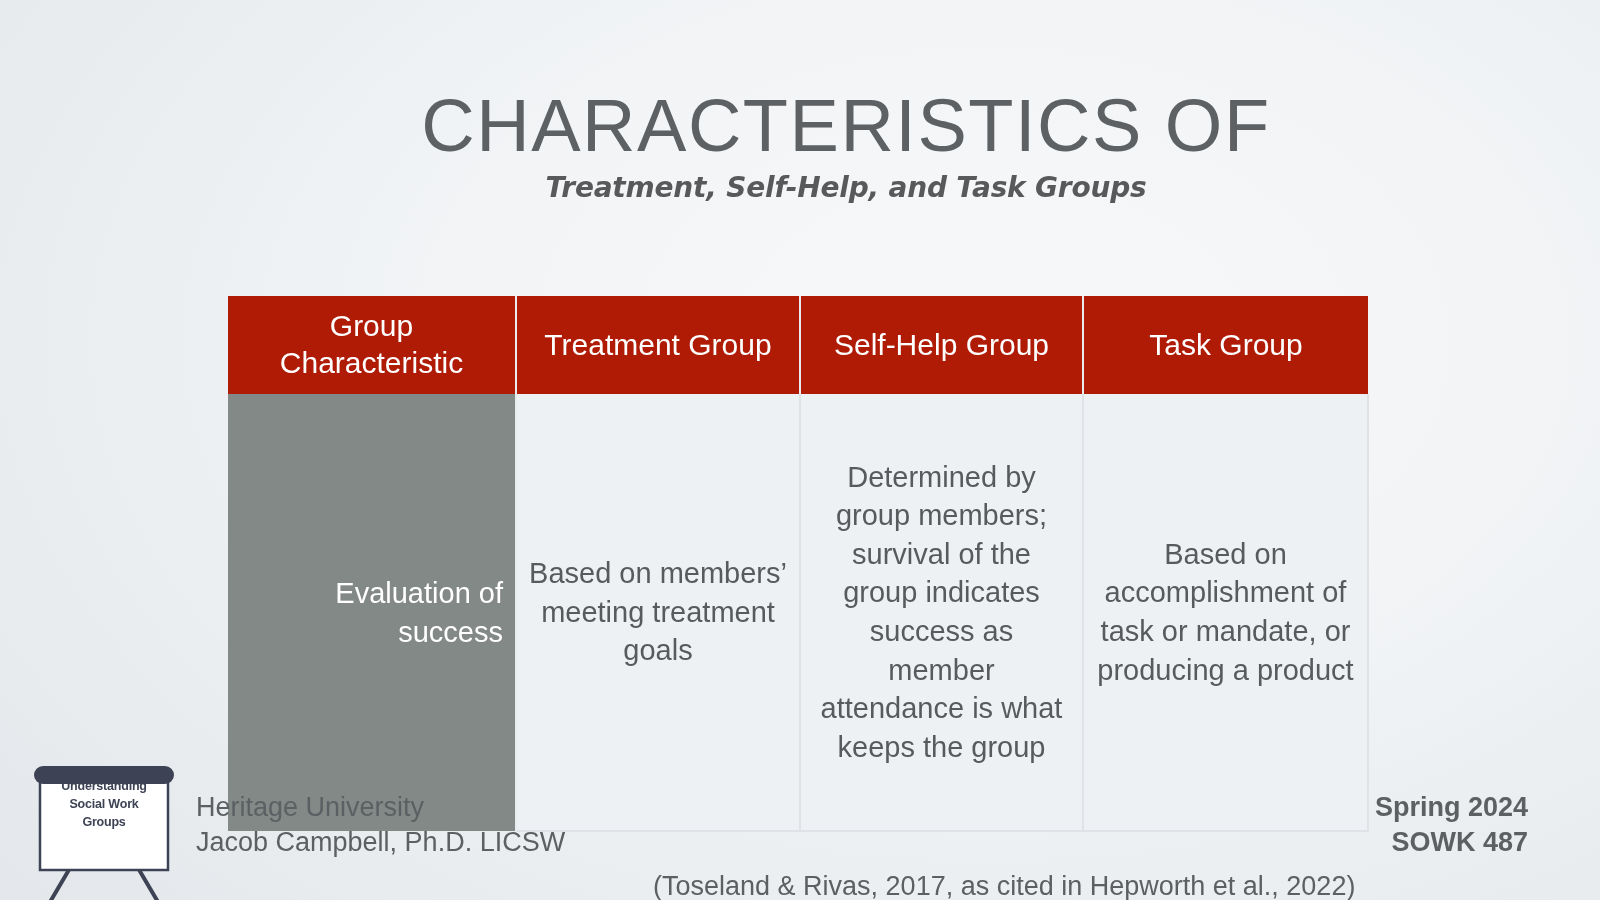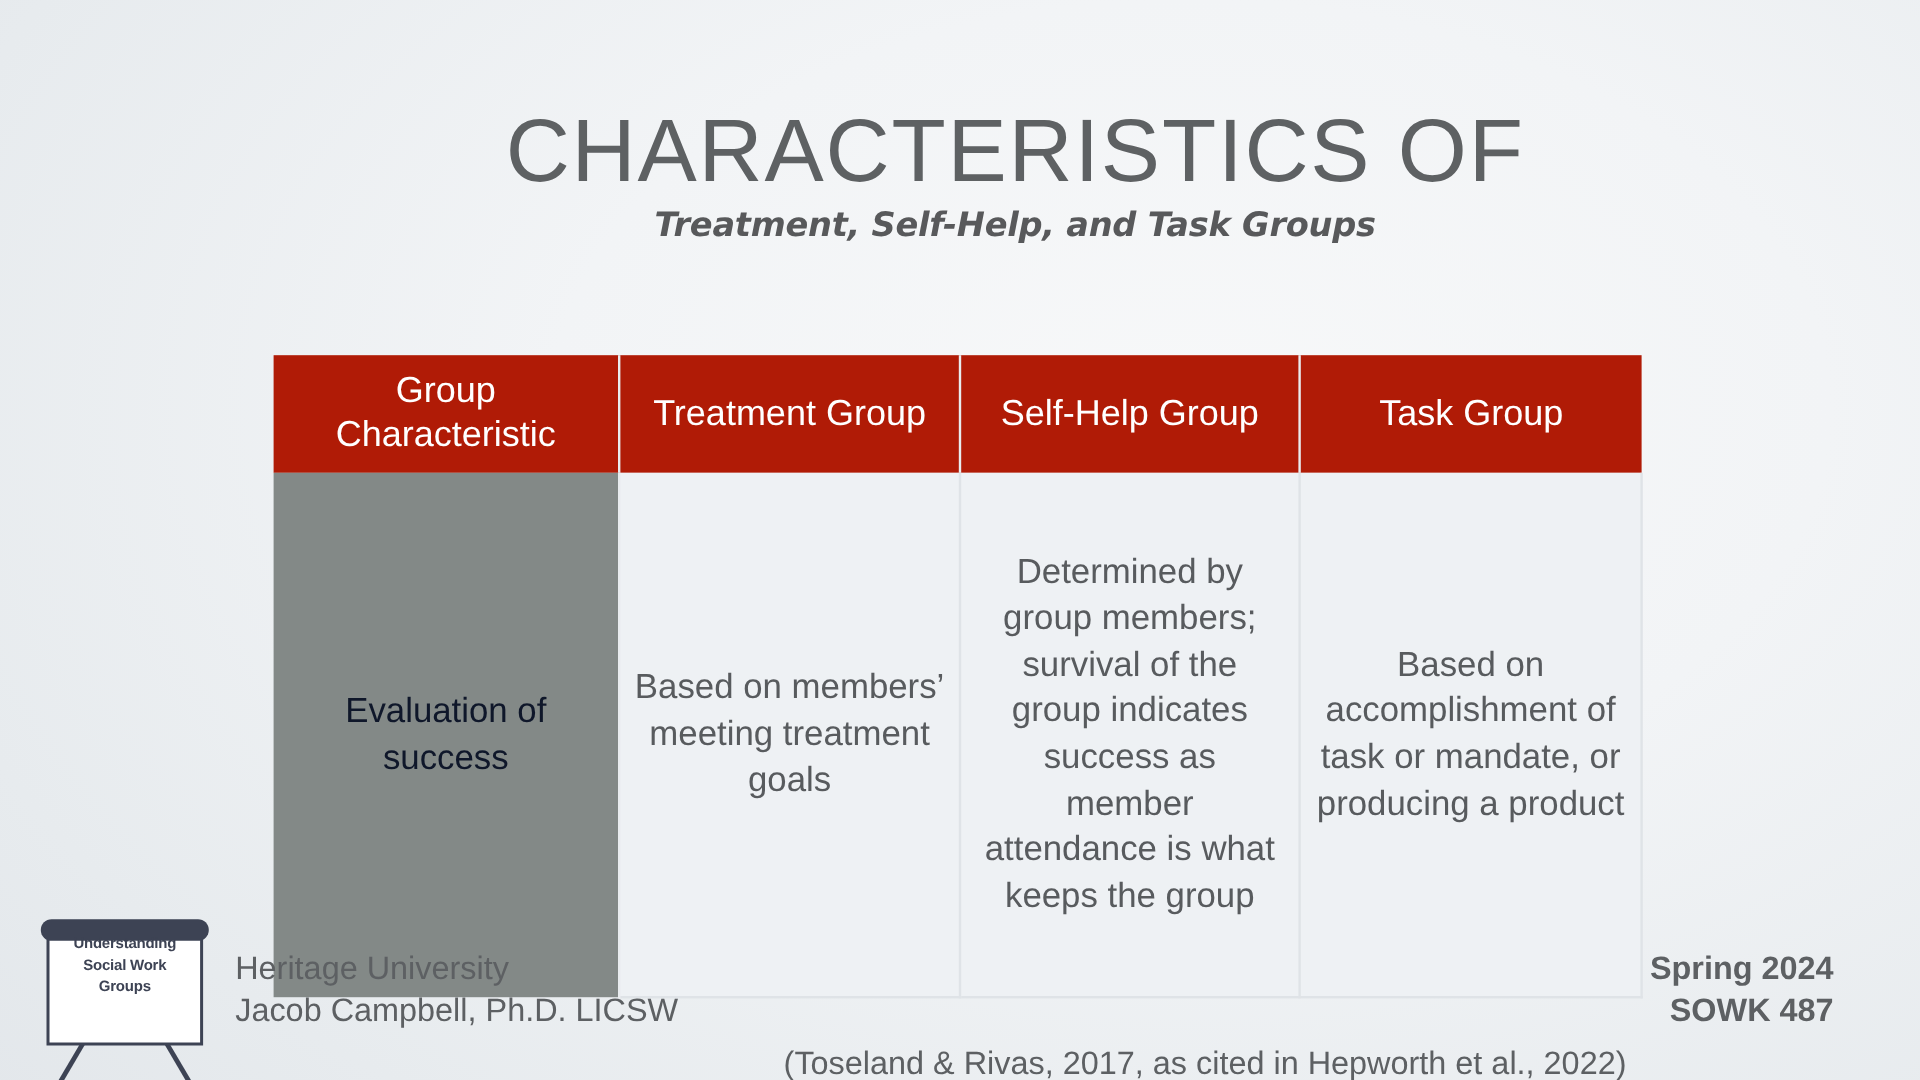--- a/index.html
+++ b/index.html
@@ -97,23 +97,24 @@
     padding: 6px 12px;
     vertical-align: middle;
     text-align: center;
     border-right: 2px solid #dfe3e7;
     border-bottom: 2px solid #dfe3e7;
     font-family: "Liberation Sans", sans-serif;
   }
   .tbl td:last-child { border-right: 2px solid #dfe3e7; }
   .tbl td.rowhead {
     background: #838987;
-    color: #0f172a;
+    color: #ffffff;
     border-right: 2px solid #e9ecef;
     border-bottom: none;
+    text-align: right;
   }
 
   
   .footer-left {
     position: absolute;
     left: 196px;
     top: 790px;
     font-size: 27px;
     font-weight: 300;
     color: #5d6063;

